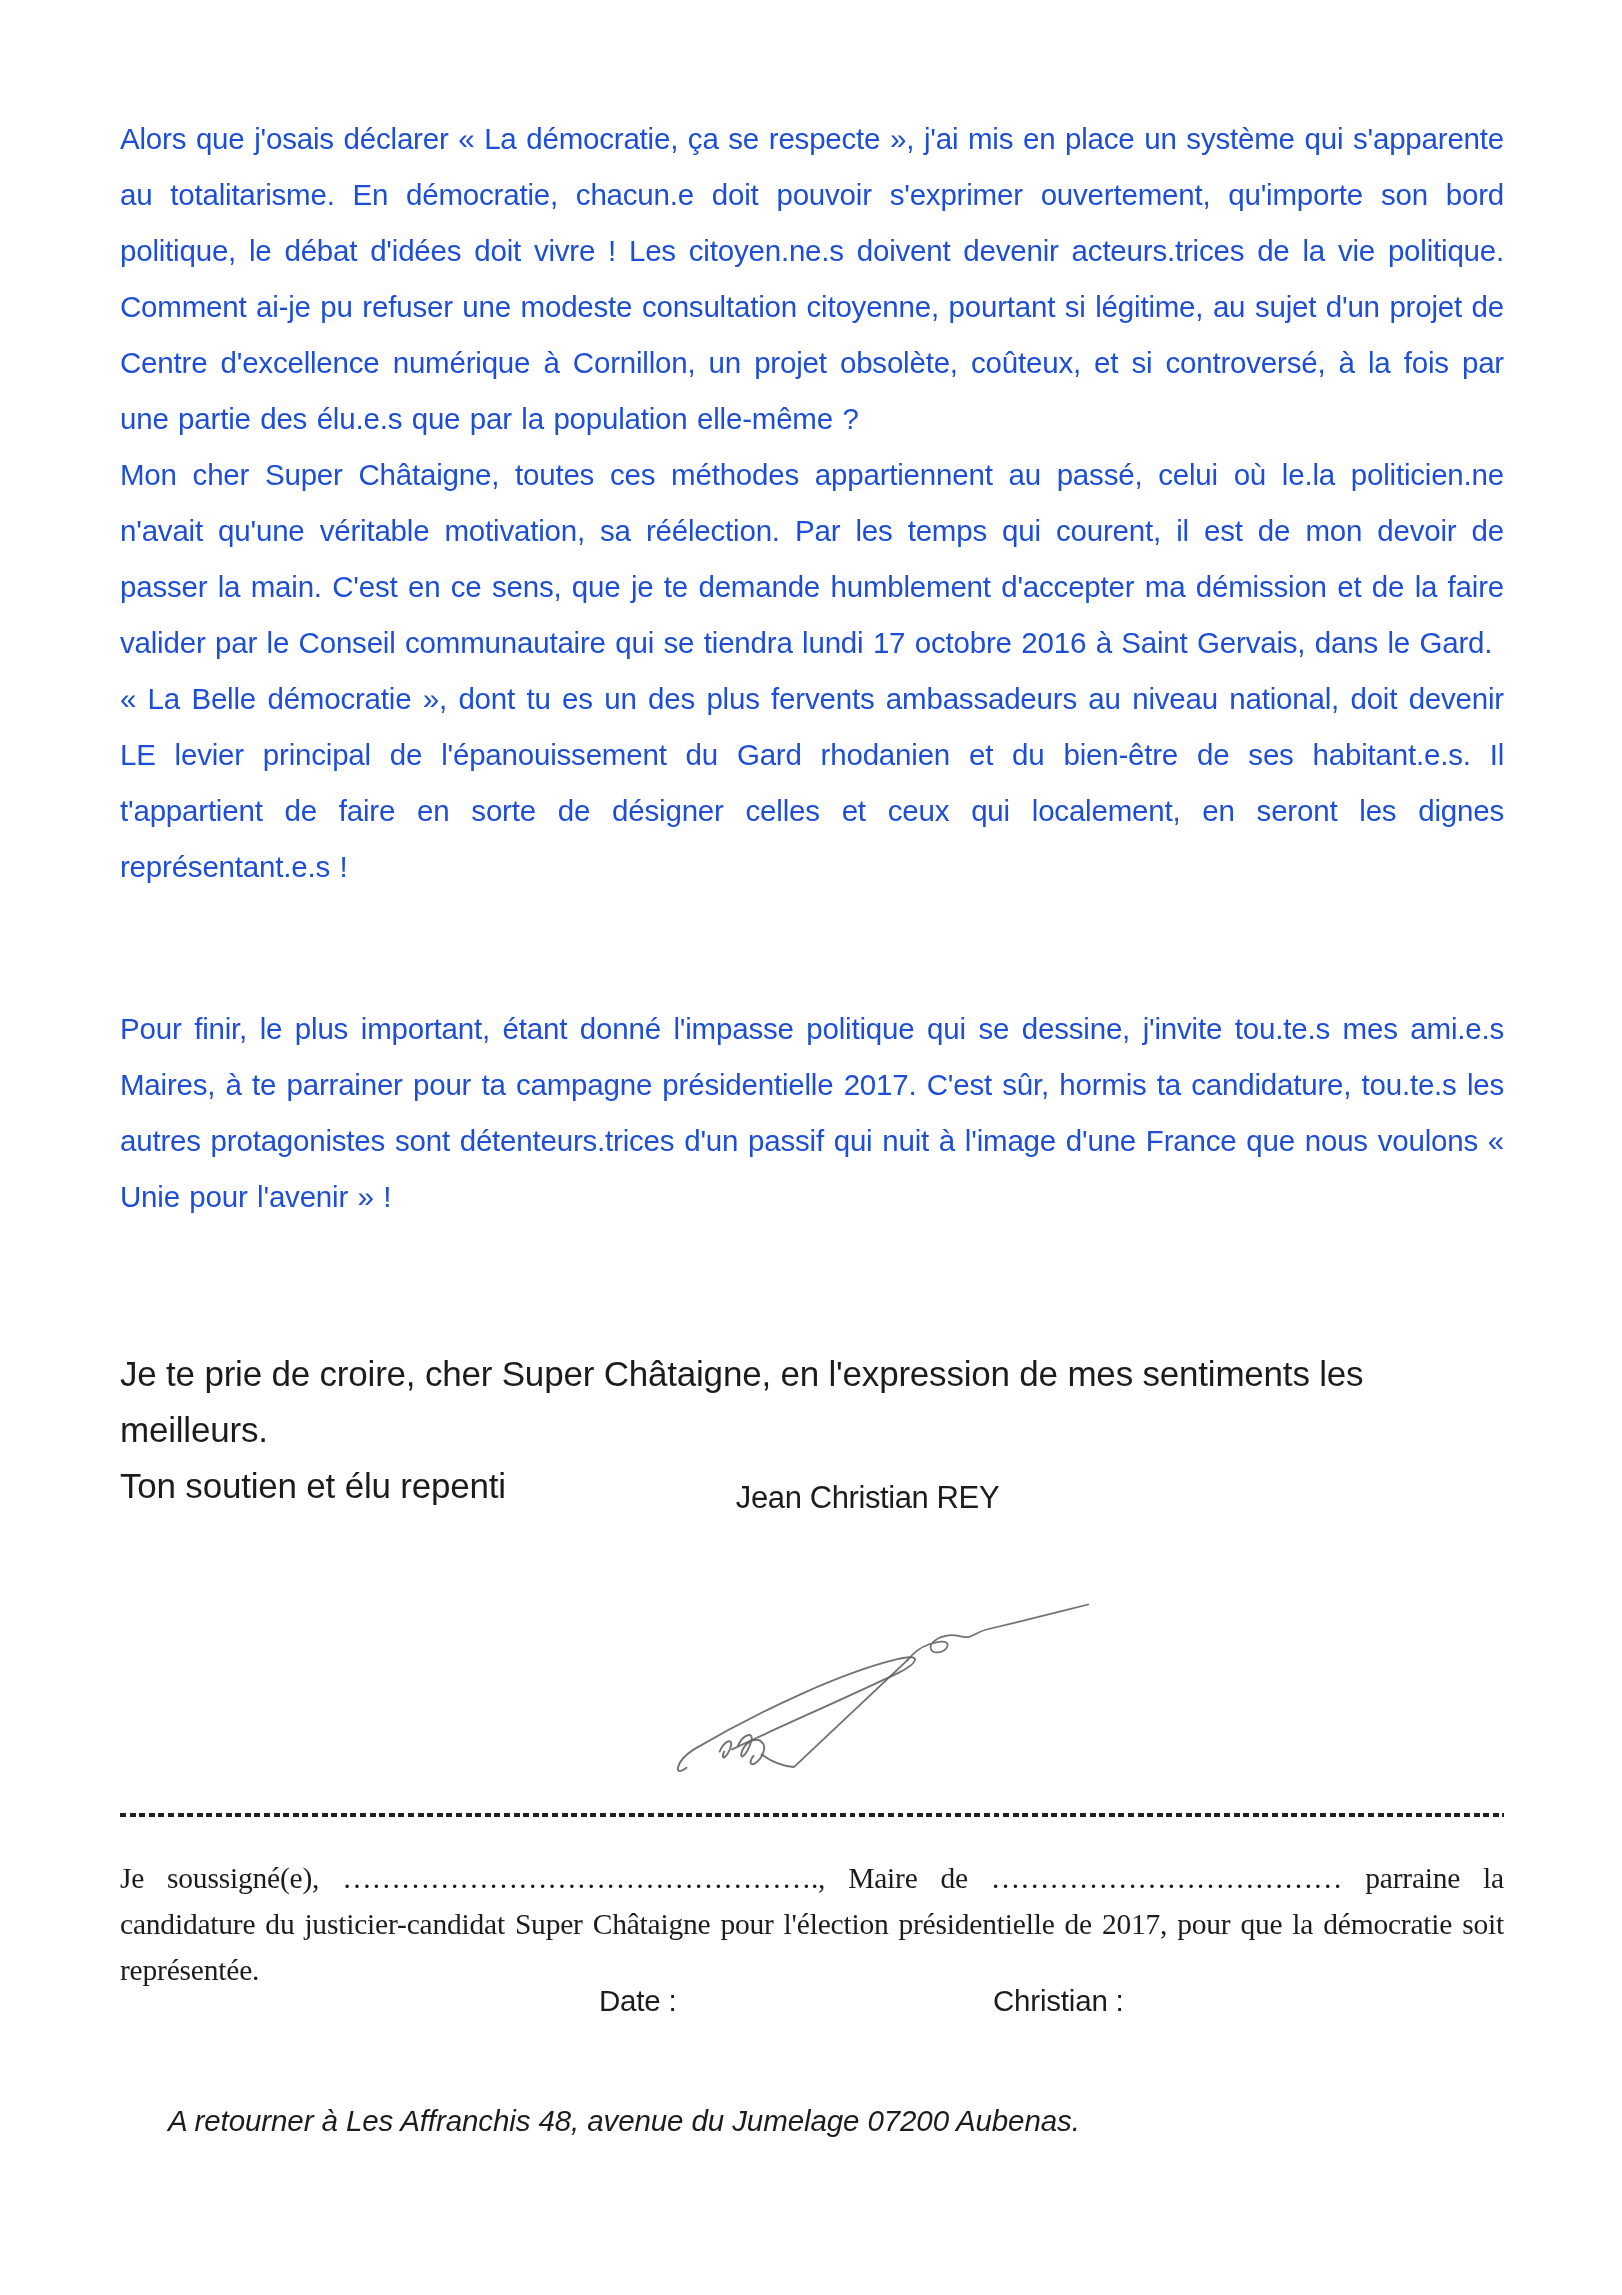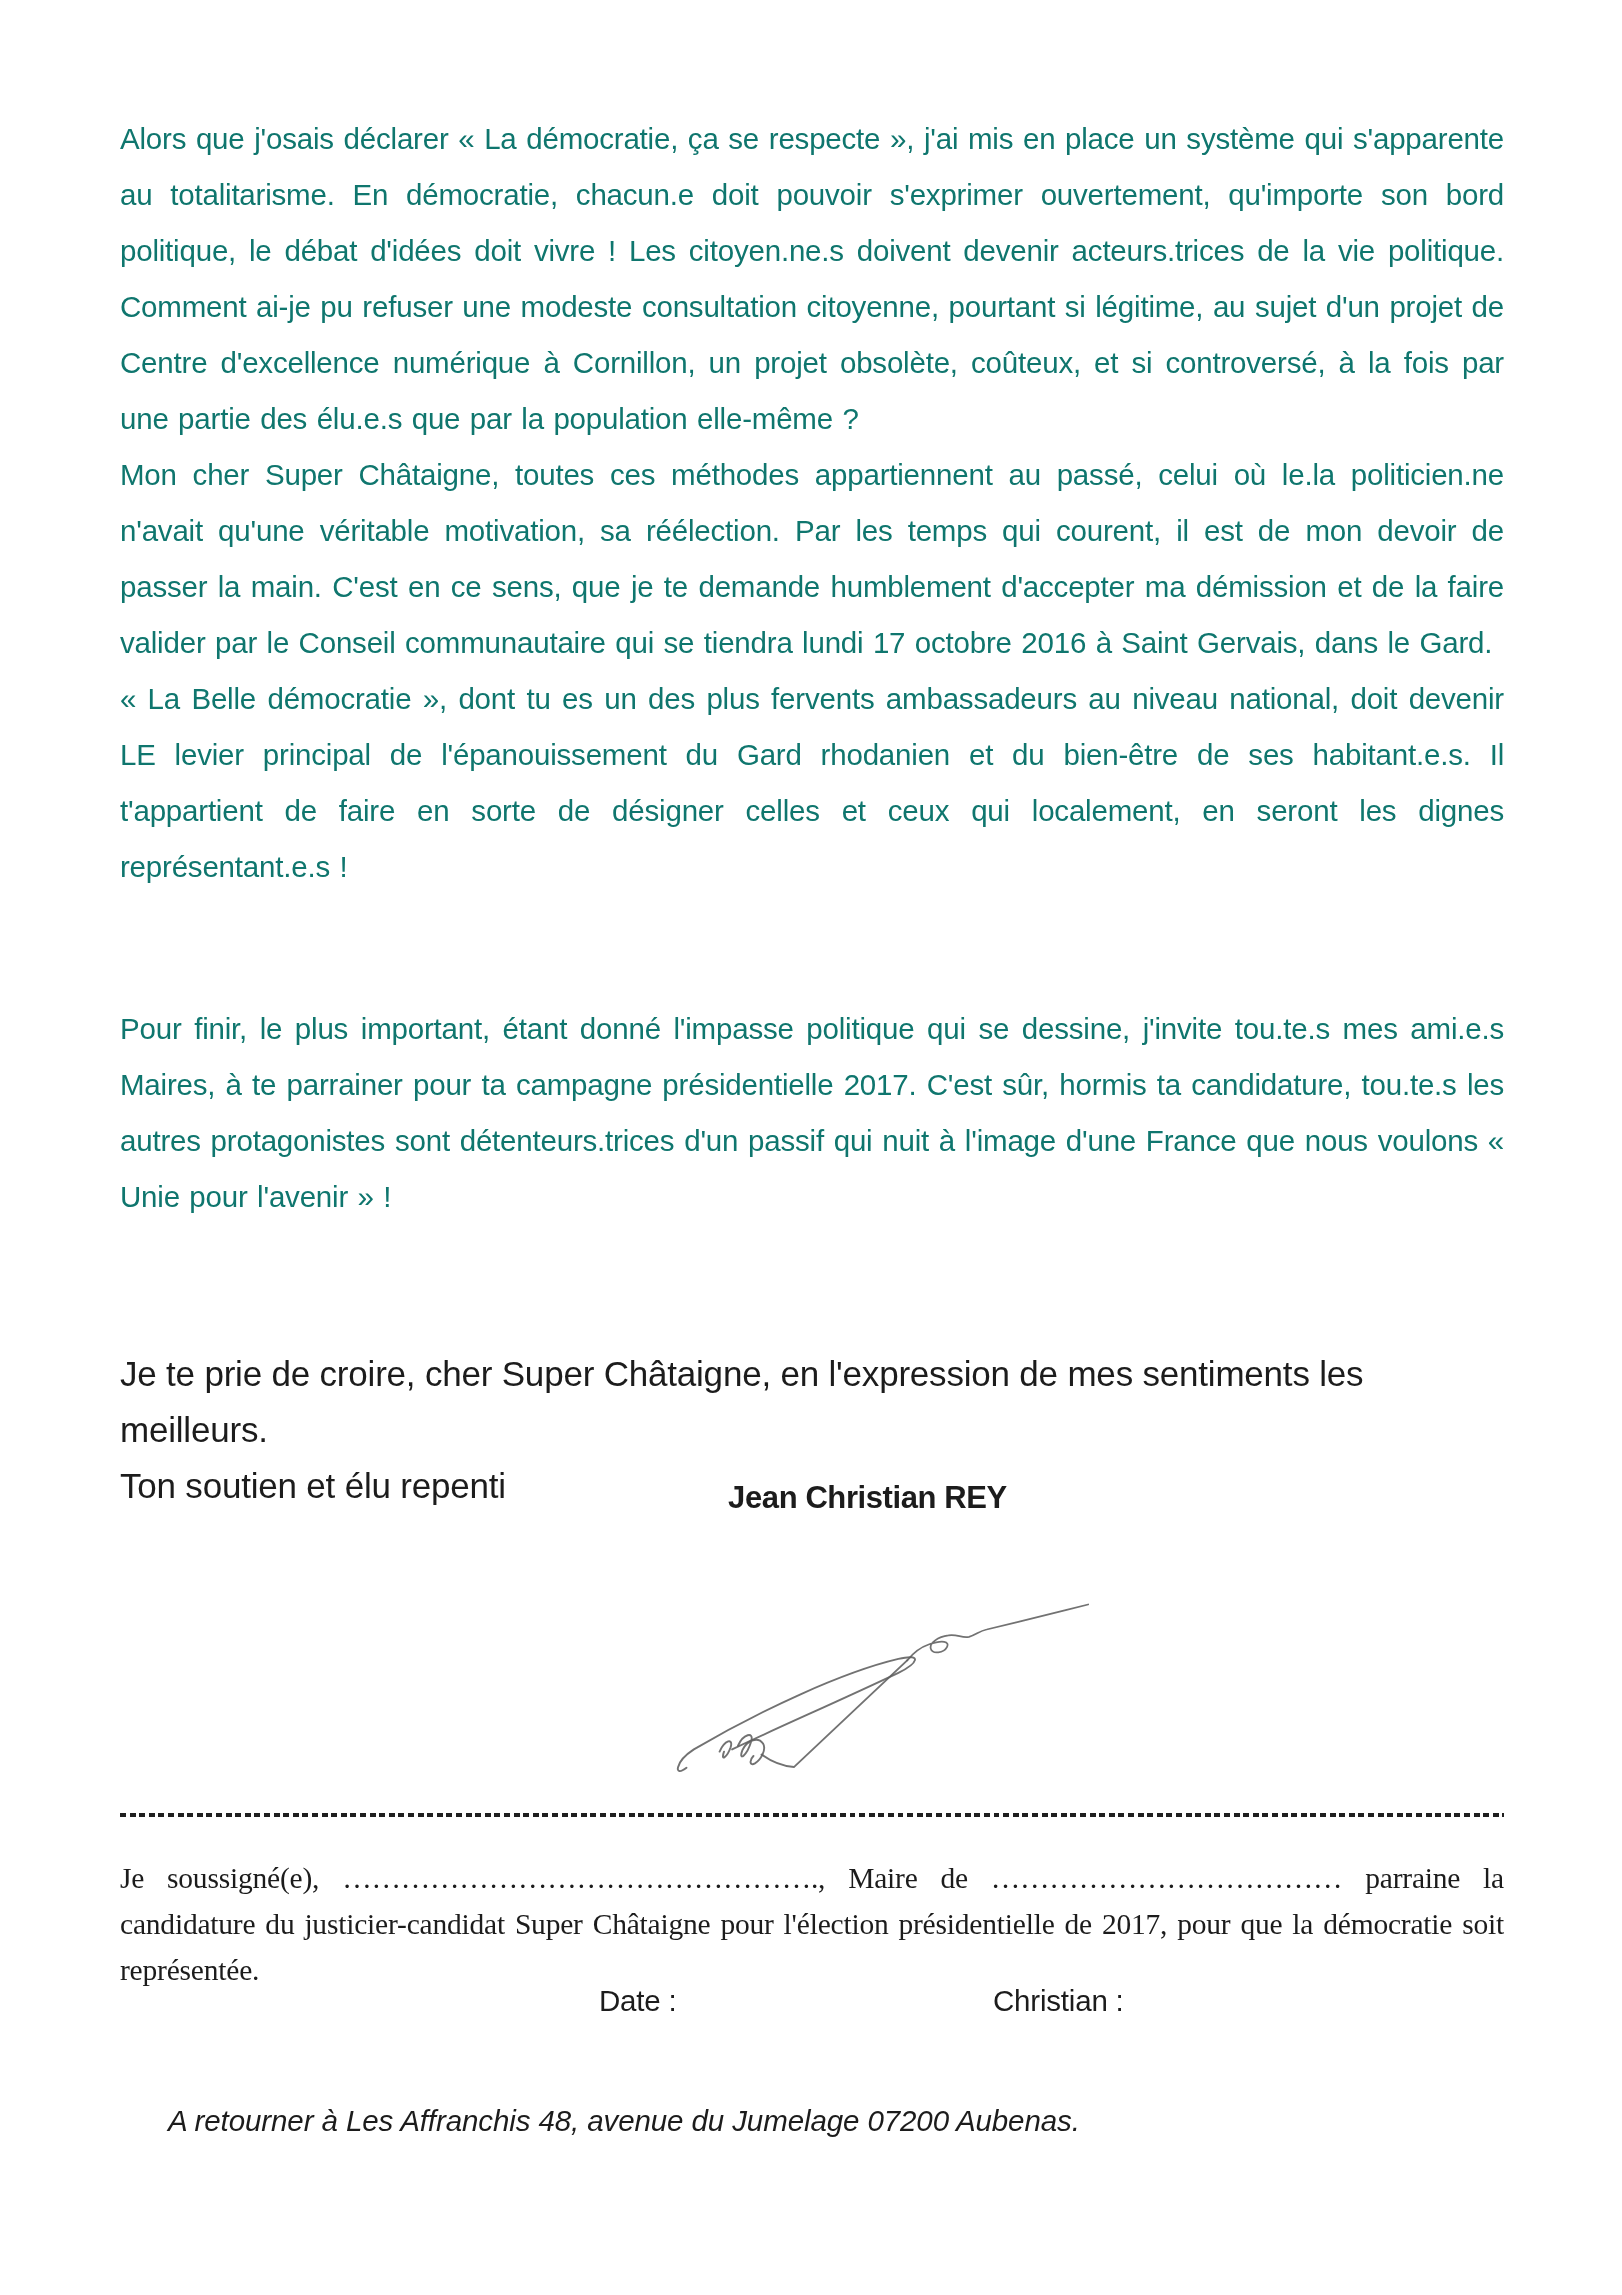--- a/index.html
+++ b/index.html
@@ -13,33 +13,33 @@
     overflow:hidden;
   }
   .abs{position:absolute;left:120px;width:1384px;}
   p.body{
     margin:0;
     font-size:29.5px;
     line-height:56px;
     text-align:justify;
     letter-spacing:-0.2px;
     word-spacing:1.5px;
-    color:#0f766e;
+    color:#1d4ed8;
   }
   .block-a{top:111px;}
   .block-b{top:1001px;}
   .closing{top:1346px;}
   .closing p{margin:0;font-size:35px;line-height:56px;letter-spacing:-0.2px;}
   .signatory{
     top:1476px;
     text-align:center;
     padding-left:111px;
     box-sizing:border-box;
     font-size:31px;
-    font-weight:700;
+    font-weight:400;
     letter-spacing:-0.4px;
     line-height:44px;
   }
   .signature-wrap{position:absolute;left:649px;top:1578px;width:487px;height:206px;}
   .separator{
     top:1813px;
     height:3.7px;
     background:repeating-linear-gradient(90deg,#1f1f1f 0 5.9px,transparent 5.9px 9.6px);
   }
   .statement{top:1855px;font-family:Liberation Serif, serif;}

